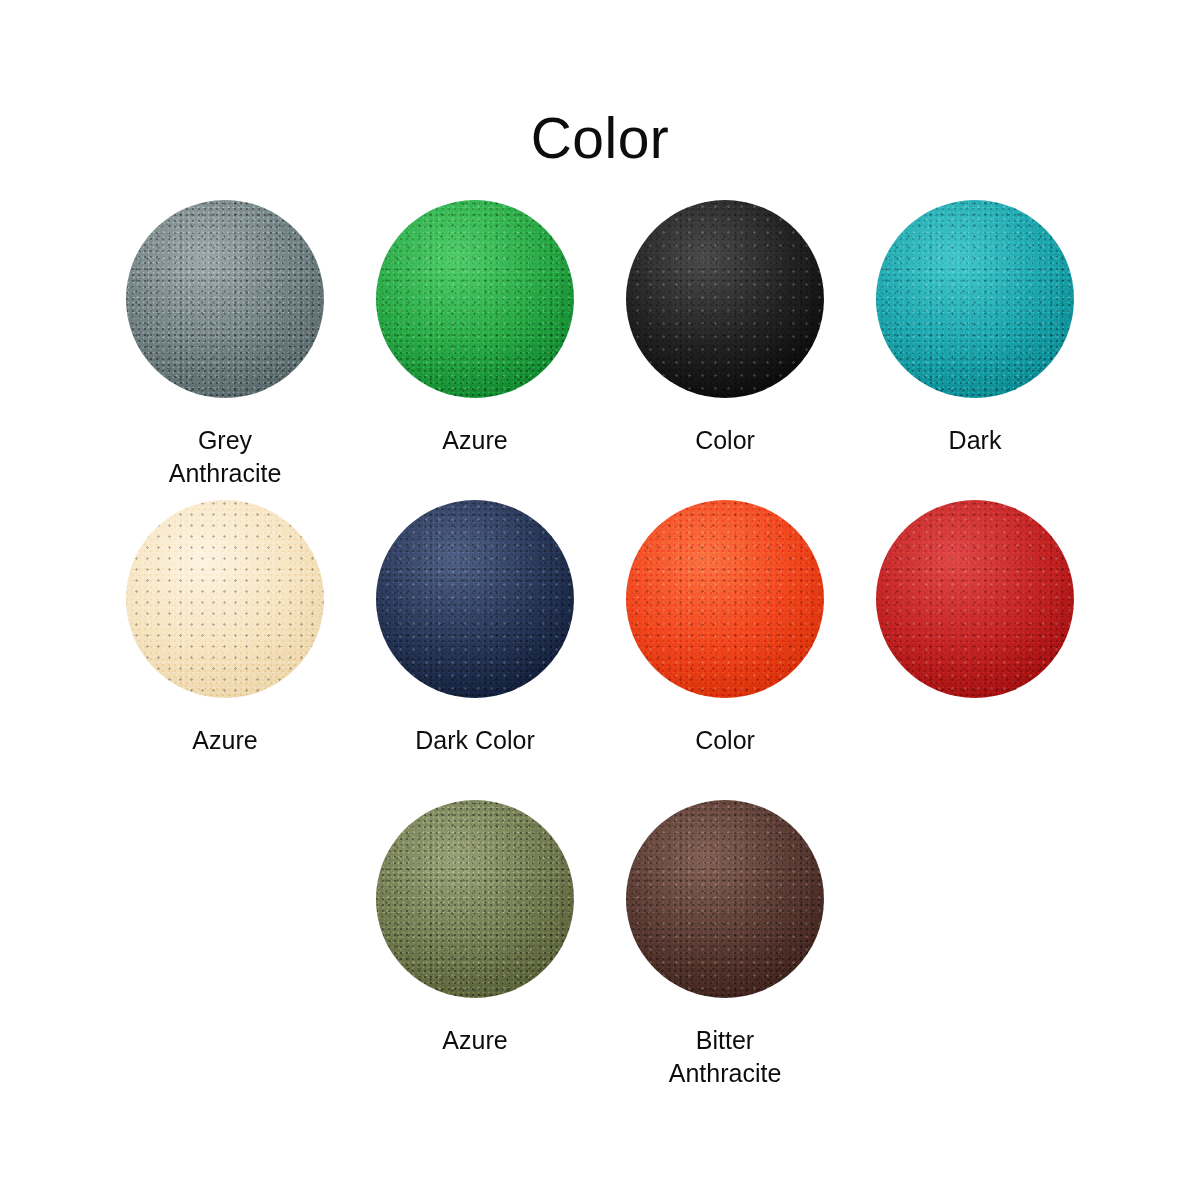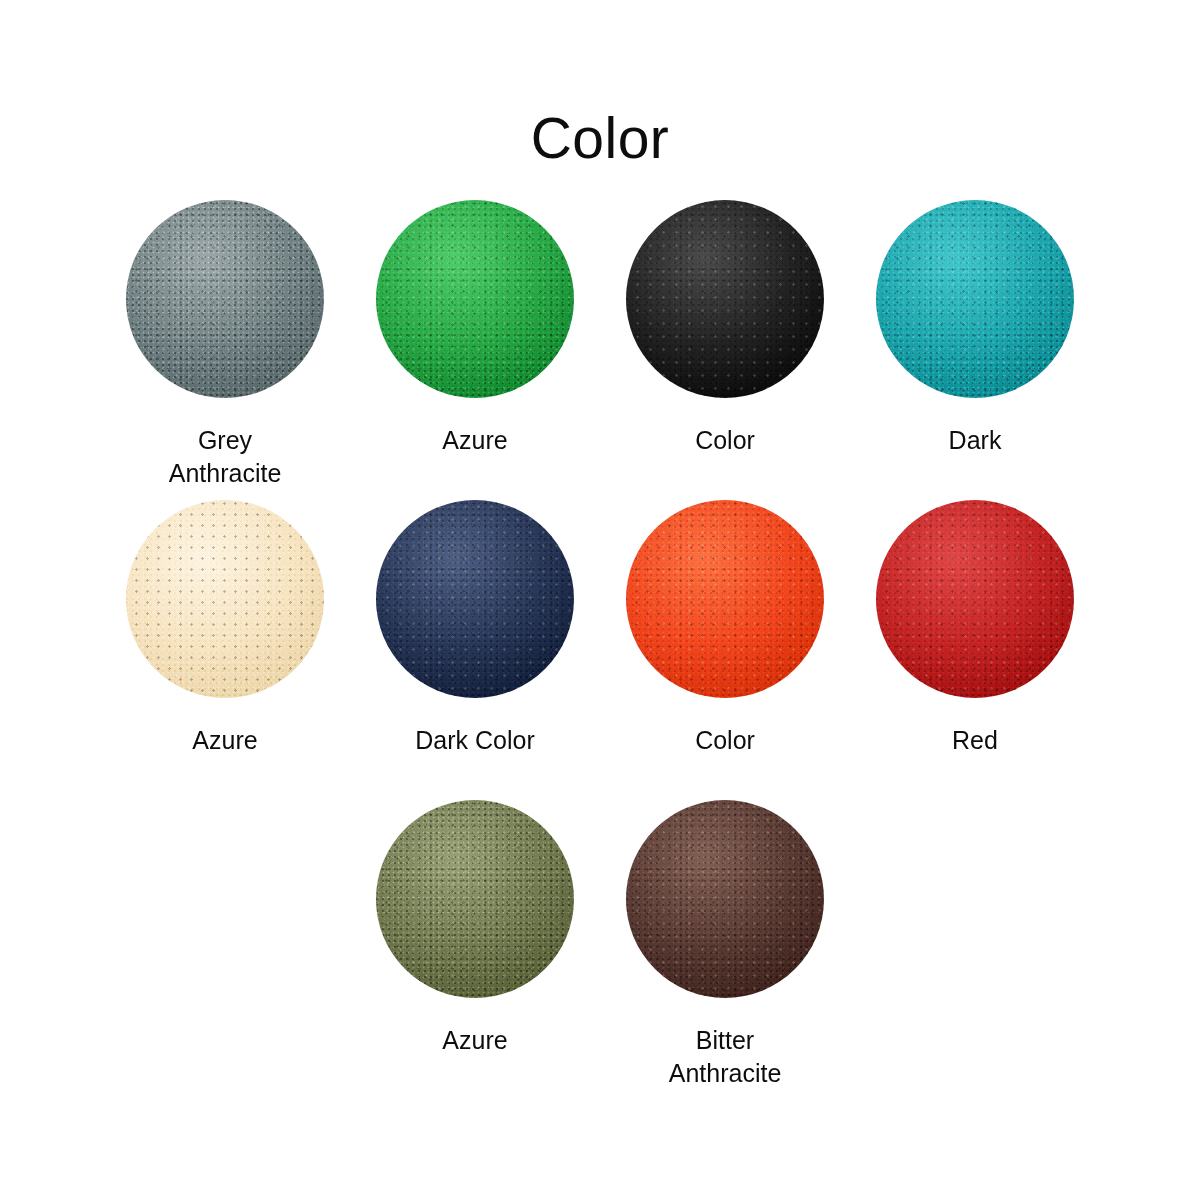--- a/index.html
+++ b/index.html
@@ -151,21 +151,20 @@
         <div class="swatch-cell">
           <div class="swatch-disc" style="background: radial-gradient(circle at 40% 30%, rgb(51, 70, 111) 0%, rgb(29, 44, 78) 48%, rgb(13, 24, 48) 100%);"></div>
           <div class="swatch-label">Dark Color</div>
         </div>
         <div class="swatch-cell">
           <div class="swatch-disc" style="background: radial-gradient(circle at 40% 30%, rgb(250, 91, 36) 0%, rgb(240, 60, 18) 48%, rgb(200, 42, 6) 100%);"></div>
           <div class="swatch-label">Color</div>
         </div>
         <div class="swatch-cell">
           <div class="swatch-disc" style="background: radial-gradient(circle at 40% 30%, rgb(218, 43, 43) 0%, rgb(192, 24, 24) 48%, rgb(143, 12, 12) 100%);"></div>
-          <div class="swatch-label">Red</div>
         </div>
       </div>
       <div class="swatch-row">
         <div class="swatch-cell empty-cell">
           <div class="swatch-disc"></div>
           <div class="swatch-label"></div>
         </div>
         <div class="swatch-cell">
           <div class="swatch-disc" style="background: radial-gradient(circle at 40% 30%, rgb(135, 145, 97) 0%, rgb(107, 116, 72) 48%, rgb(78, 85, 48) 100%);"></div>
           <div class="swatch-label">Azure</div>

